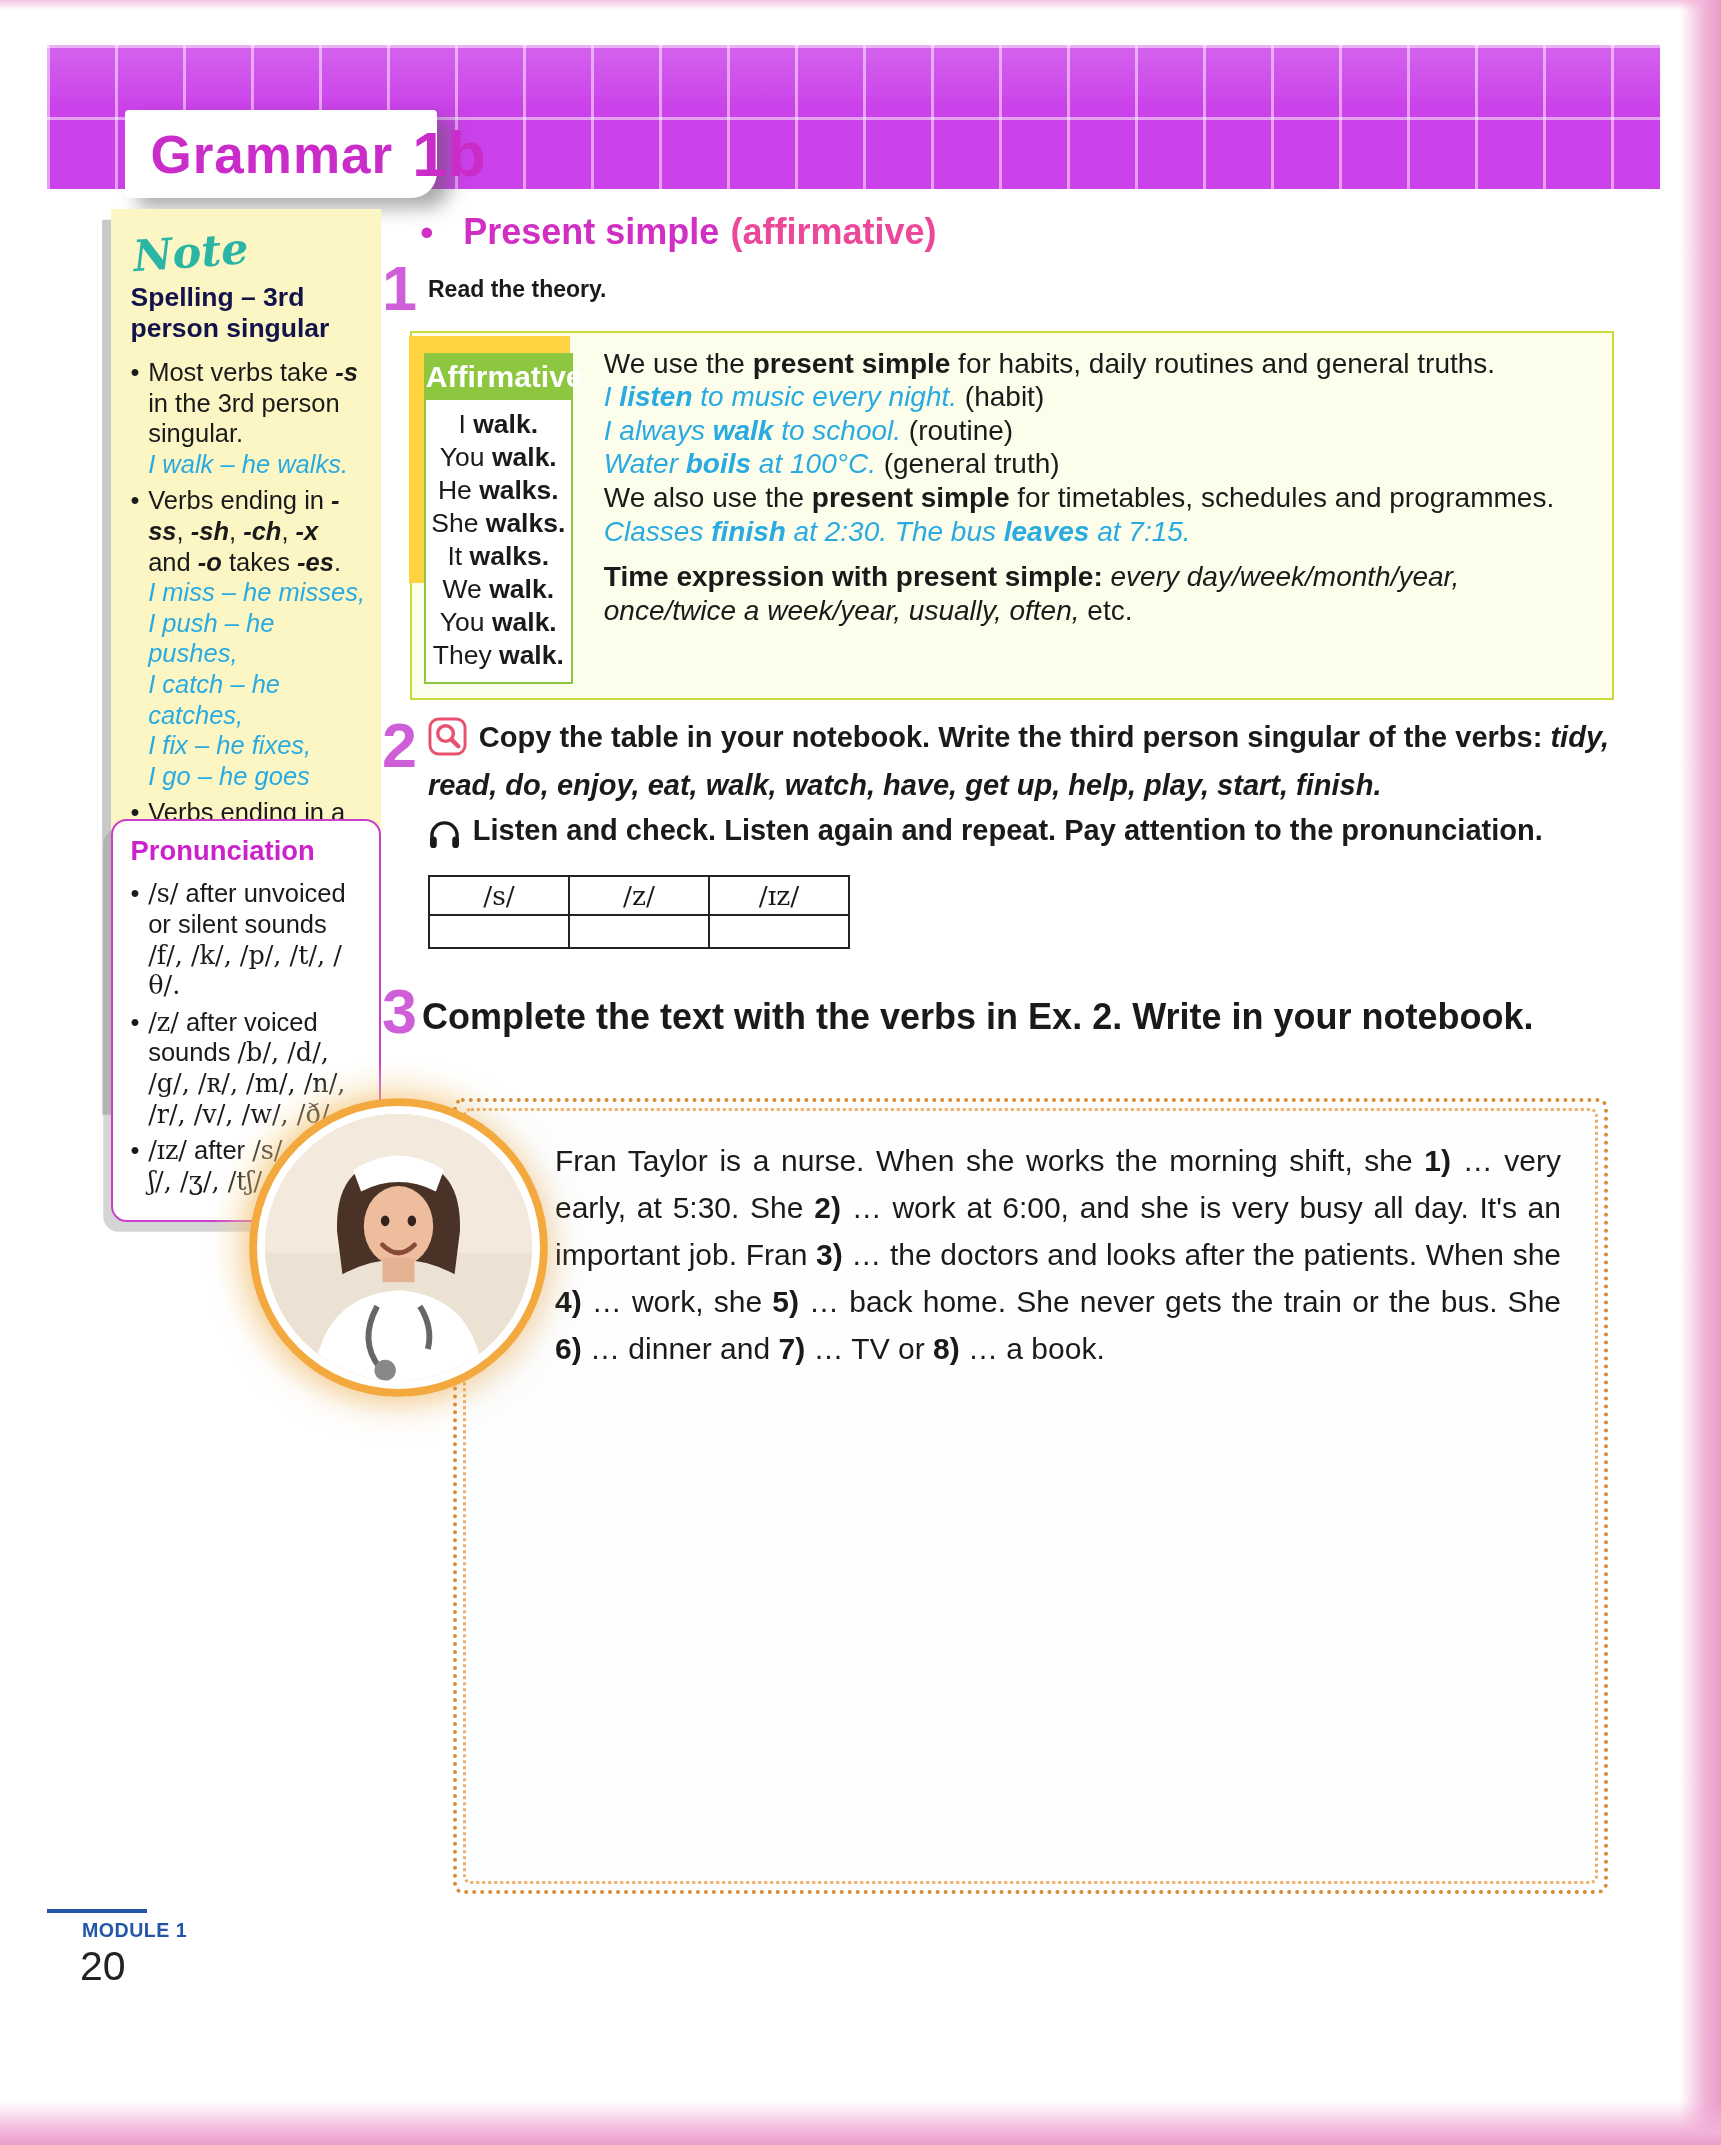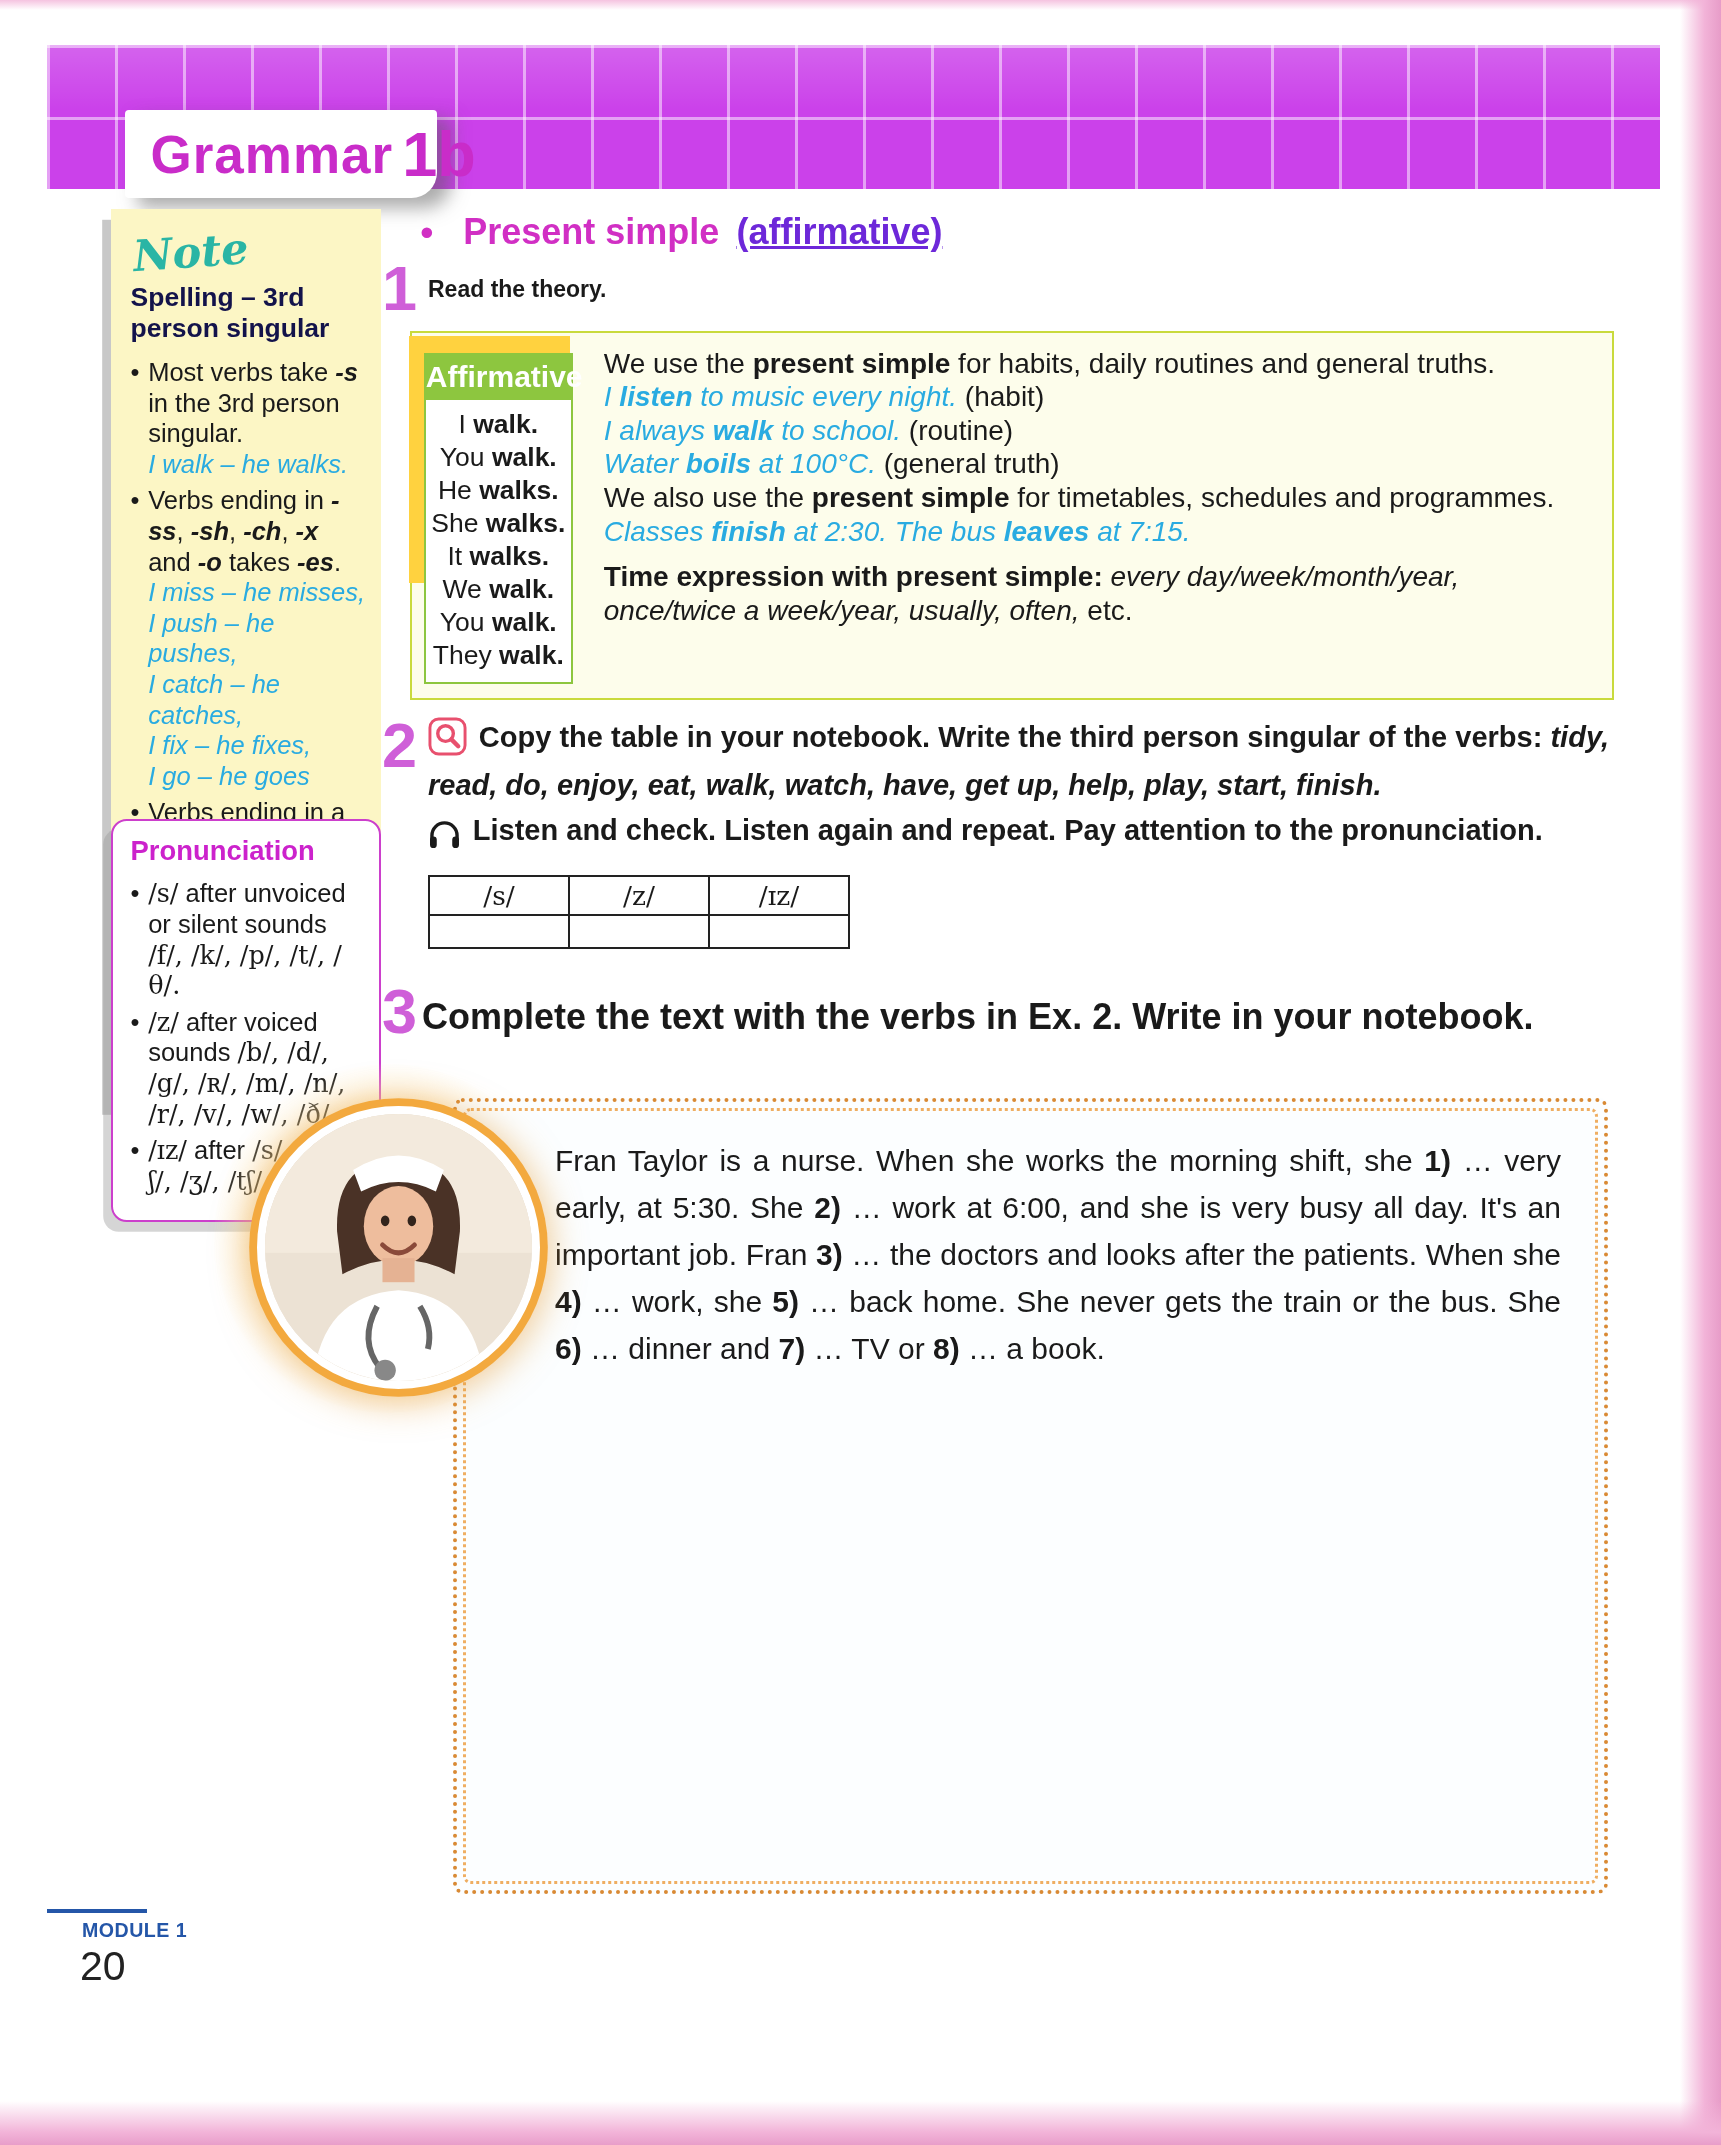--- a/index.html
+++ b/index.html
@@ -15,21 +15,21 @@
     background:linear-gradient(to top, rgba(243,185,220,0) 0%, #f5c3e0 100%);}
 
   
   .grid-header{position:absolute;left:47px;top:45px;width:1613px;height:144px;background:#cb41ea;
     background-image:
       linear-gradient(rgba(255,255,255,.18), rgba(255,255,255,0) 45%),
       repeating-linear-gradient(to right, rgba(255,255,255,.5) 0 2.9px, rgba(255,255,255,0) 2.9px 68px),
       repeating-linear-gradient(to bottom, rgba(255,255,255,.5) 0 2.9px, rgba(255,255,255,0) 2.9px 72px);}
   .title-box{position:absolute;left:78px;top:65px;width:286px;height:88px;background:#fff;
     border-radius:3.9px 3.9px 25.5px 3.9px;box-shadow:13.7px 9.8px 17.6px rgba(90,90,90,.5);
-    display:flex;align-items:center;padding-left:25.5px;gap:9px;}
+    display:flex;align-items:center;padding-left:25.5px;gap:19px;}
   .t1{font-size:53px;font-weight:700;color:#c92cc9;letter-spacing:1px;}
   .t2{font-size:63px;font-weight:800;color:#c92cc9;}
 
   
   .note-box{position:absolute;left:111px;top:209px;width:237px;background:#fcf6c5;
     padding:13.7px 13.7px 19.6px 19.6px;box-shadow:-8.8px 10.8px 0 rgba(145,145,145,.5);}
   .note-title{font-size:43px;color:#2ab5a5;font-style:italic;font-weight:700;
     font-family:"DejaVu Serif",serif;transform:rotate(-4deg);margin:0 0 9.8px 2px;}
   .note-sub{font-size:26.5px;font-weight:800;color:#13134b;line-height:1.15;margin-bottom:13.7px;}
   .plain-list{list-style:none;margin:0;padding:0;font-size:25.5px;line-height:1.2;}
@@ -40,21 +40,21 @@
   
   .pron-box{position:absolute;left:111px;top:819px;width:237px;background:#fff;
     border:2.9px solid #cc3fcc;border-radius:15.7px;padding:13.7px 11.8px 17.6px 17.6px;
     box-shadow:-7.8px 9.8px 0 rgba(150,150,150,.4);}
   .pron-title{color:#cc22cc;font-weight:800;font-size:27.4px;margin-bottom:11.8px;}
 
   
   .section-head{position:absolute;left:420px;top:211px;font-size:36px;}
   .section-head .dot{color:#d12fc4;font-size:39px;margin-right:19.6px;vertical-align:-2px;}
   .sh1{color:#d12fc4;font-weight:800;}
-  .sh2{color:#6d28d9;font-weight:600;margin-left:7px;text-decoration:underline;}
+  .sh2{color:#ec4899;font-weight:600;margin-left:1px;}
 
   
   .ex-num{position:absolute;left:372px;width:55px;text-align:center;font-size:63px;
     font-weight:800;color:#cf5fd8;line-height:1;}
   .n1{top:257px}.n2{top:714px}.n3{top:980px}
 
   .ex1-text{position:absolute;left:428px;top:276px;font-size:23px;font-weight:800;}
 
   
   .theory-box{position:absolute;left:410px;top:331px;width:1200px;min-height:365px;

